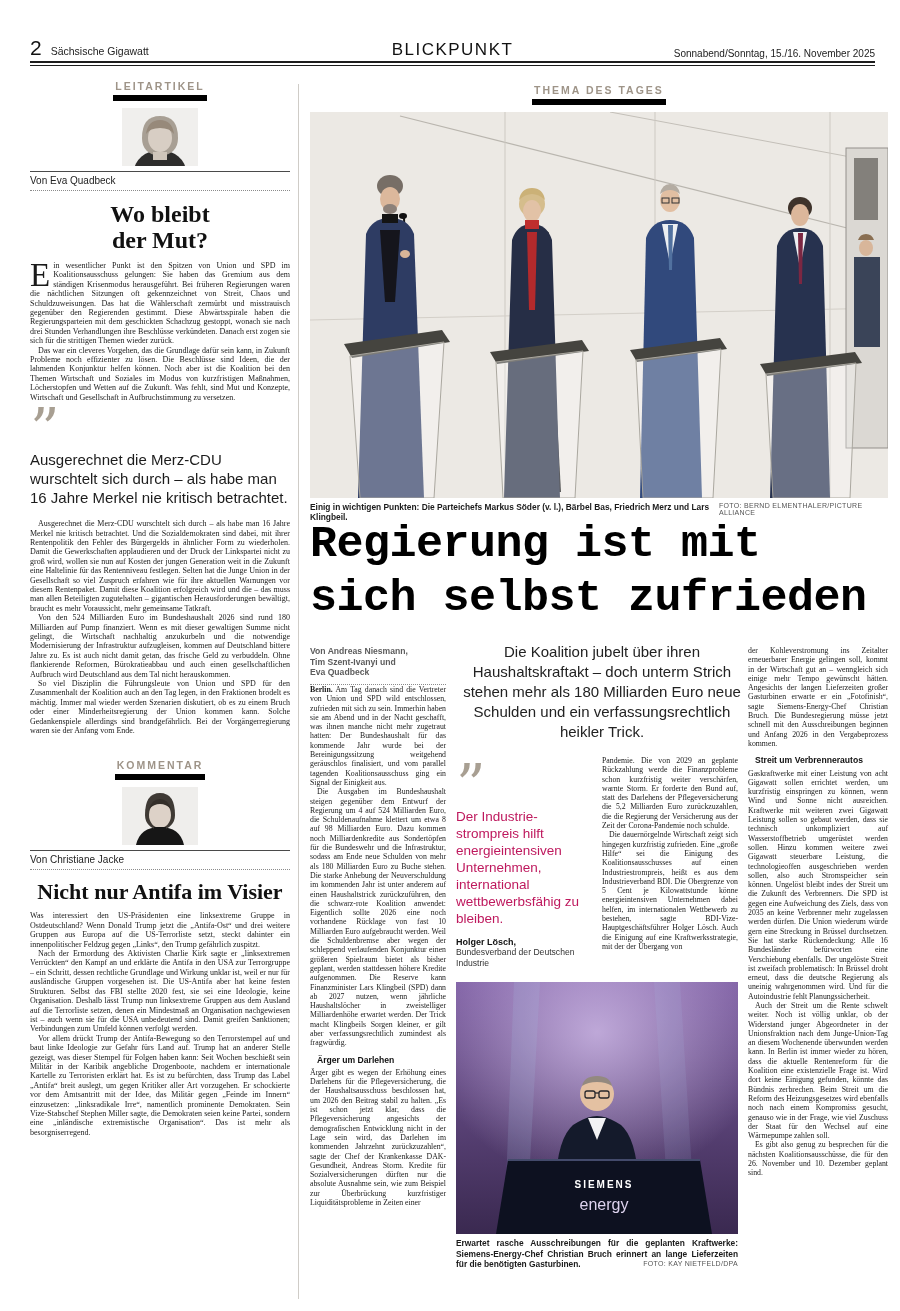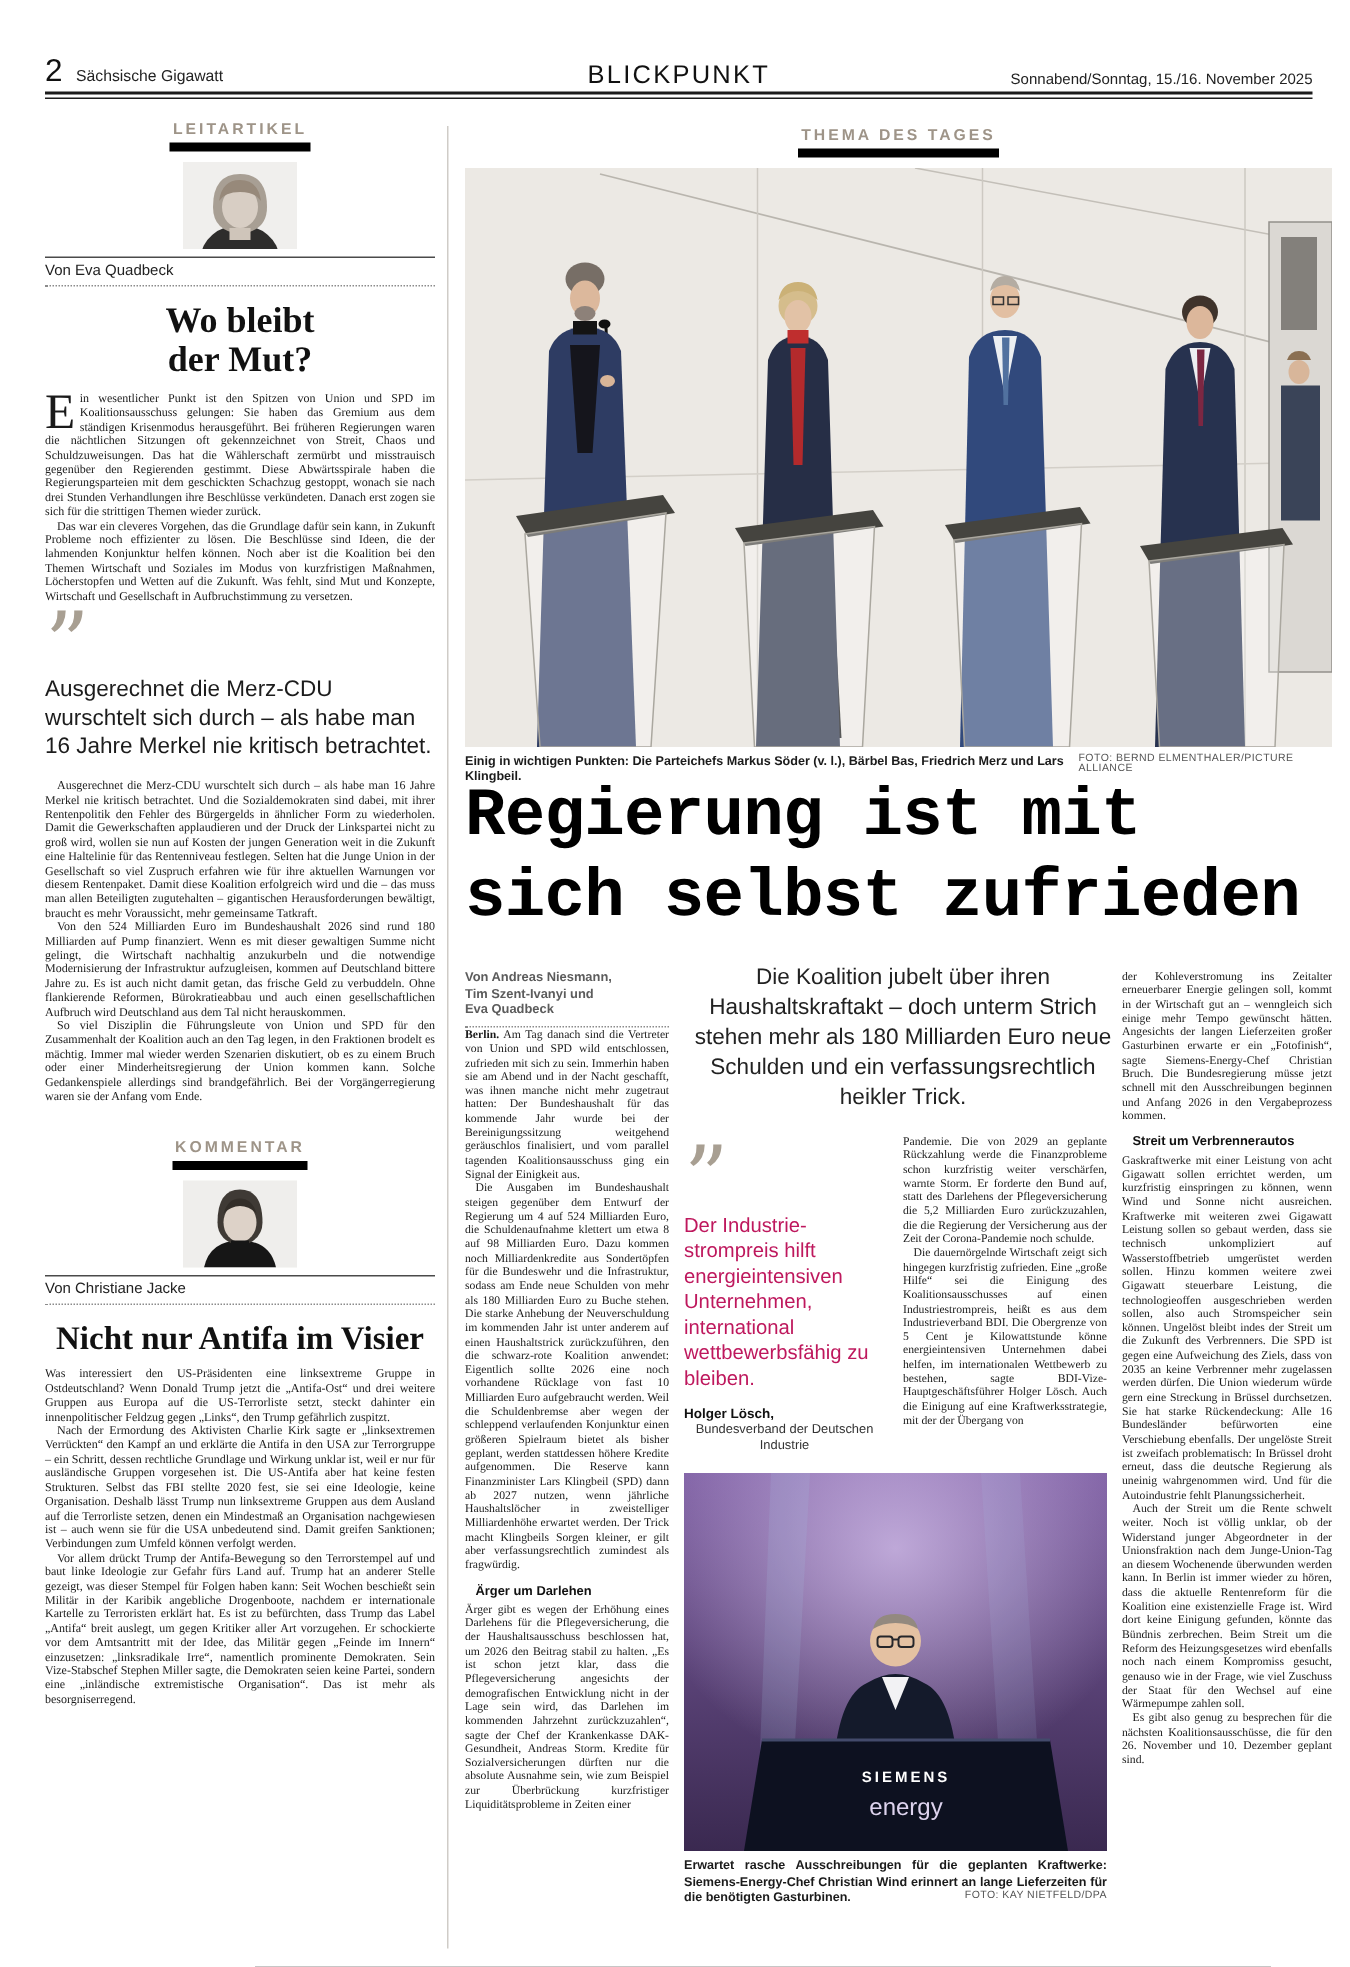--- a/index.html
+++ b/index.html
@@ -56,21 +56,21 @@
   .mbody p{margin:0;}
   .mbody p.ind{text-indent:7px;}
   .msub{font-family:"Liberation Sans",sans-serif;font-weight:700;font-size:8.6px;margin:8px 0 3px 0;
         text-indent:7px;color:#111;}
   .mcol1{position:absolute;left:0;top:605px;width:136px;}
   .mcol3{position:absolute;left:292px;top:676px;width:136px;}
   .mcol4{position:absolute;left:438px;top:566px;width:140px;}
   .quote2{position:absolute;left:146px;top:690px;width:134px;font-family:"Liberation Sans",sans-serif;}
   .quote2 .q2text{font-size:13.5px;line-height:17px;color:#be185d;display:block;margin-top:6px;}
   .q2author{font-size:9px;font-weight:700;margin-top:10px;color:#111;}
-  .q2role{font-size:8.6px;line-height:10.5px;color:#333;text-align:center;}
+  .q2role{font-size:8.6px;line-height:10.5px;color:#333;}
   .photo2{position:absolute;left:146px;top:902px;width:282px;height:252px;background:#4a3560;}
   .cap2{position:absolute;left:146px;top:1158px;width:282px;font-family:"Liberation Sans",sans-serif;
         font-size:8.4px;line-height:10.5px;font-weight:600;color:#1b1b1b;text-align:justify;}
   .cap2 .credit{display:block;text-align:right;font-weight:400;margin-top:-10.5px;}
   svg{display:block;}
 </style>
 </head>
 <body>
 
 <div class="page">
@@ -287,18 +287,18 @@
       <rect x="143" y="109" width="10" height="7" rx="2" fill="none" stroke="#26262a" stroke-width="1.3"></rect>
       <line x1="139" y1="111" x2="143" y2="111" stroke="#26262a" stroke-width="1.3"></line>
       <polygon points="132,136 150,136 141,158" fill="#f2f2f4"></polygon>
       <polygon points="52,178 244,178 256,252 40,252" fill="#0d1120"></polygon>
       <line x1="52" y1="178" x2="244" y2="178" stroke="#434a6b" stroke-width="2"></line>
       <text x="148" y="206" text-anchor="middle" font-family="Liberation Sans, sans-serif" font-size="10" font-weight="bold" letter-spacing="2" fill="#ffffff">SIEMENS</text>
       <text x="148" y="228" text-anchor="middle" font-family="Liberation Sans, sans-serif" font-size="16" fill="#ddd3ee">energy</text>
     </svg>
 
     <div class="cap2">
-      <span>Erwartet rasche Ausschreibungen für die geplanten Kraftwerke: Siemens-Energy-Chef Christian Wind erinnert an lange Lieferzeiten für die benötigten Gasturbinen.</span>
+      <span>Erwartet rasche Ausschreibungen für die geplanten Kraftwerke: Siemens-Energy-Chef Christian Bruch erinnert an lange Lieferzeiten für die benötigten Gasturbinen.</span>
       <span class="credit">FOTO: KAY NIETFELD/DPA</span>
     </div>
 
   </div>
 </div>
 
 </body></html>

